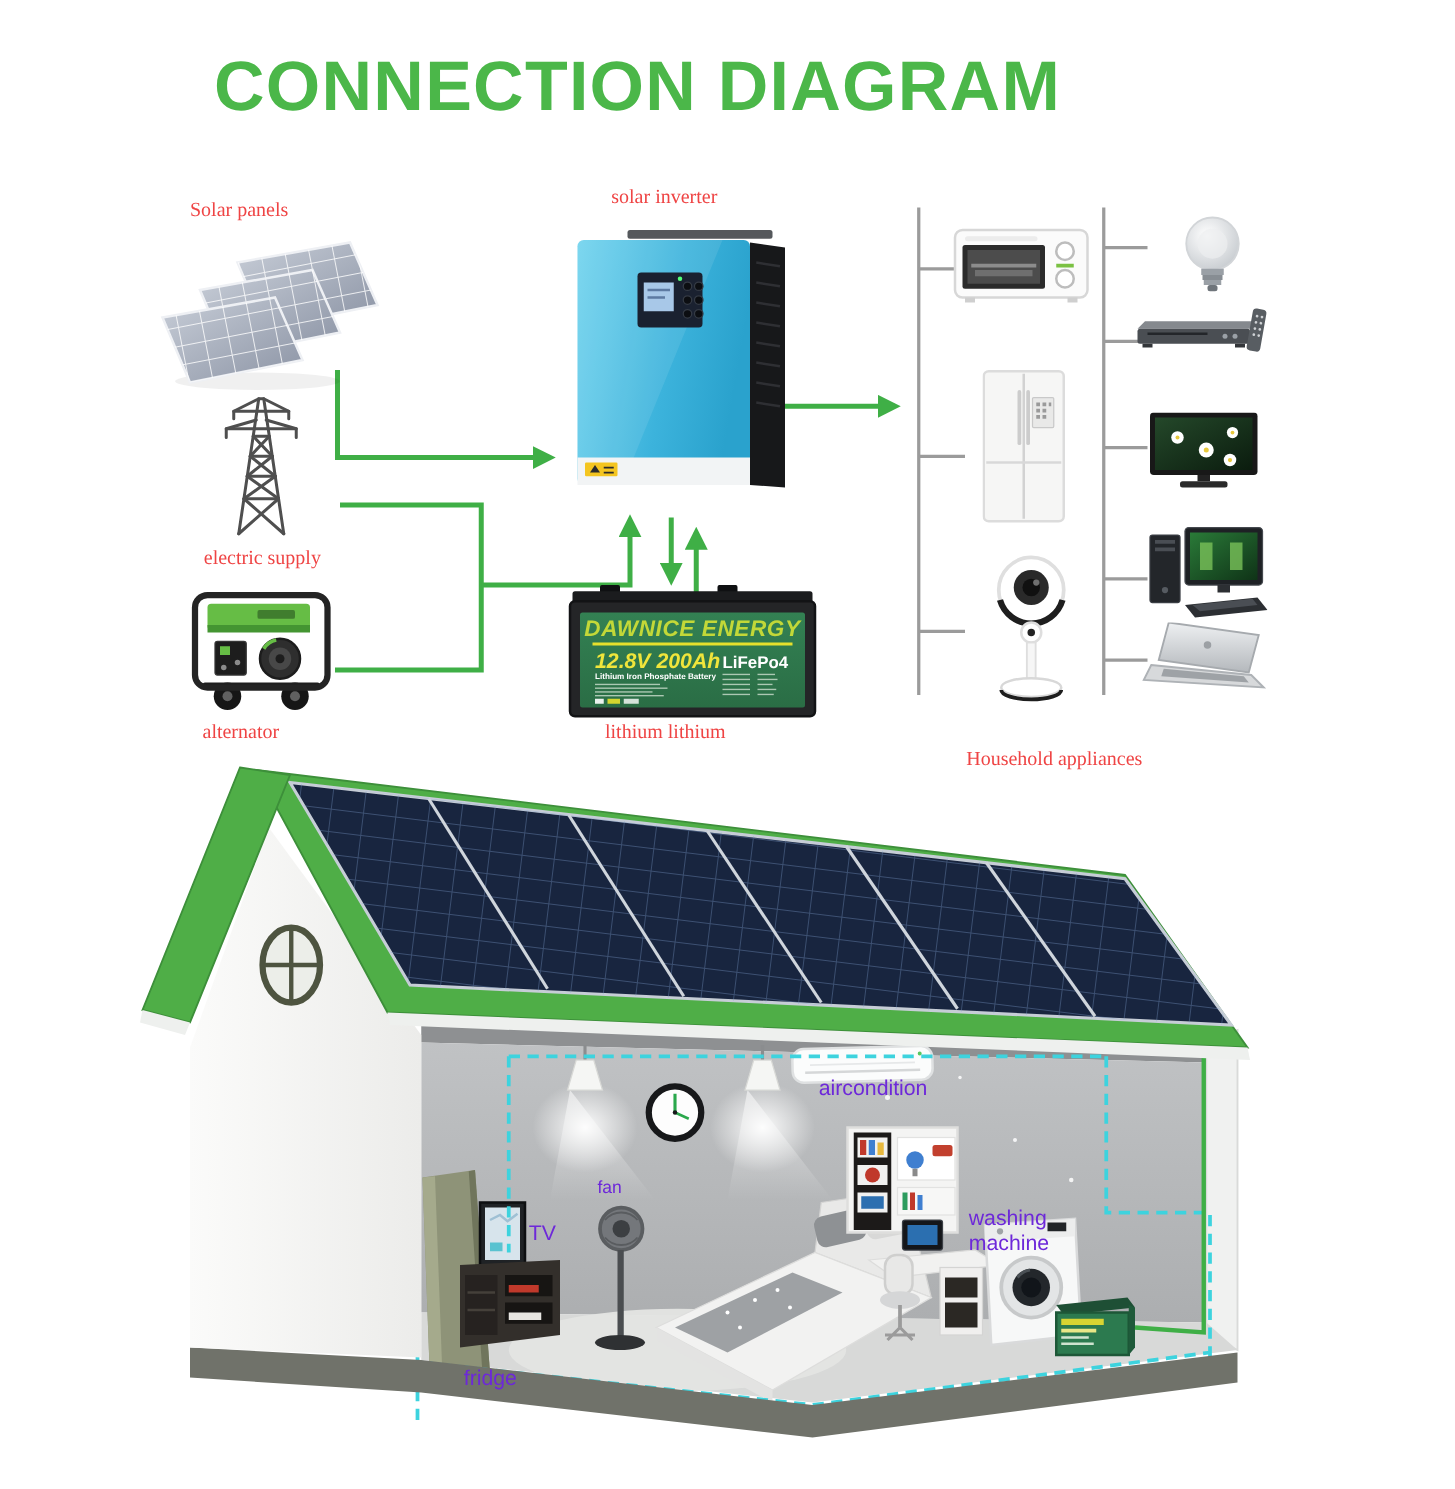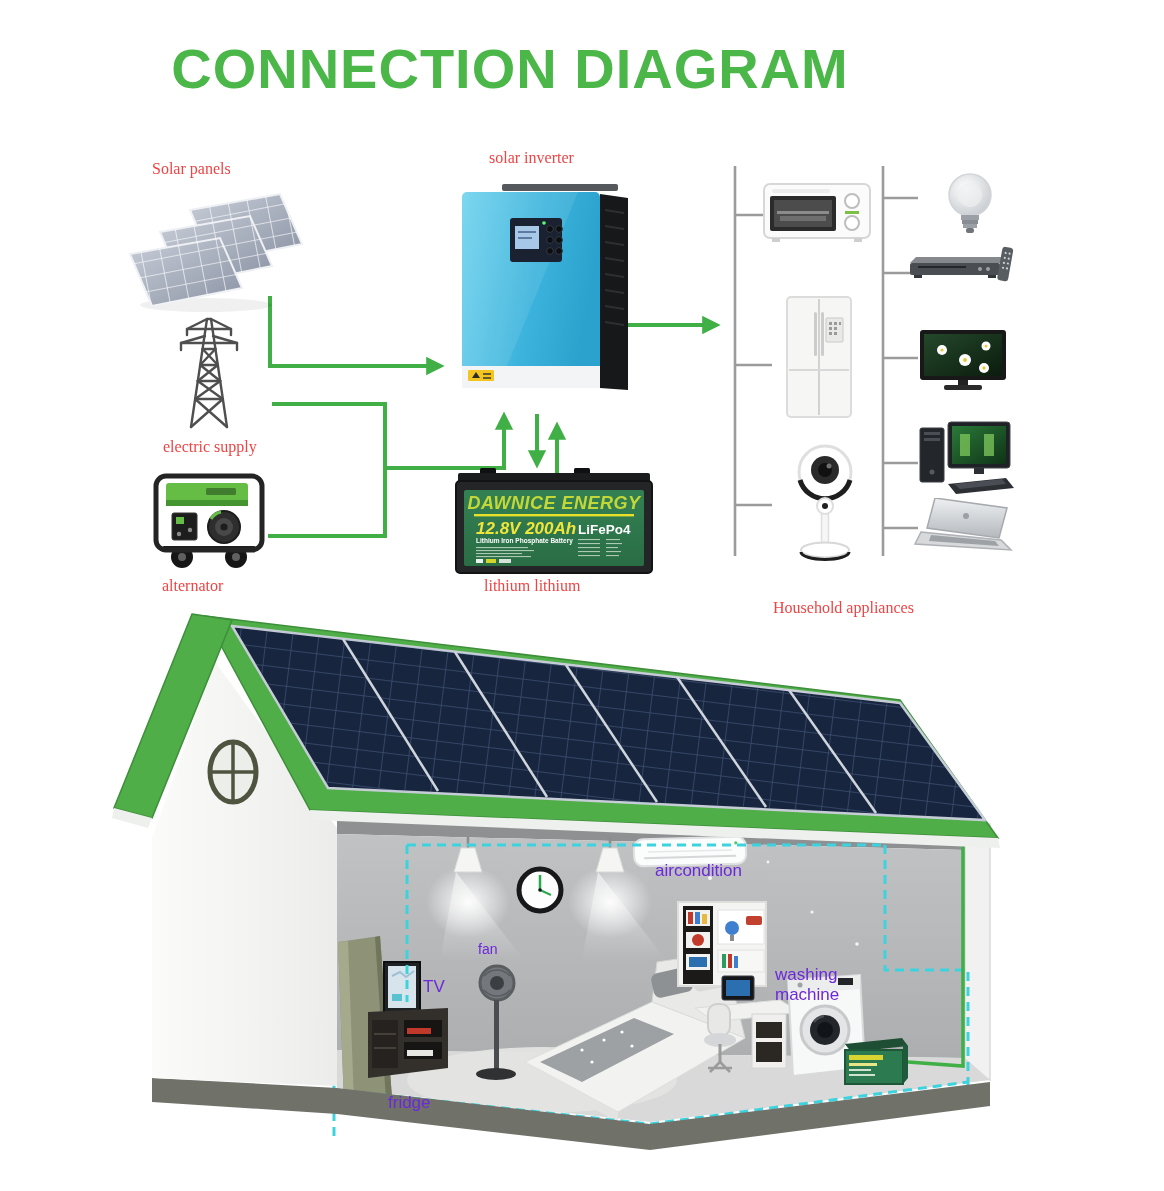--- a/index.html
+++ b/index.html
@@ -554,16 +554,16 @@
 
     <g>
       <polygon points="80,4 120,10 40,208 2,198" fill="#4fae47" stroke="#3d8f3a" stroke-width="1.5"></polygon>
       <polygon points="2,198 40,208 36,218 0,208" fill="#eef0ee"></polygon>
     </g>
   </svg>
 
   <div class="abs house-label" style="left:655px;top:861px;">aircondition</div>
   <div class="abs house-label" style="left:478px;top:941px;font-size:14px;">fan</div>
   <div class="abs house-label" style="left:423px;top:977px;">TV</div>
-  <div class="abs house-label" style="left:388px;top:1093px;">fridge</div>
+  <div class="abs house-label" style="left:371px;top:1093px;">fridge</div>
   <div class="abs house-label" style="left:775px;top:949px;width:92px;white-space:normal;line-height:1.15;margin-top:16px;">washing machine</div>
 
 </div>
 
 </body></html>

